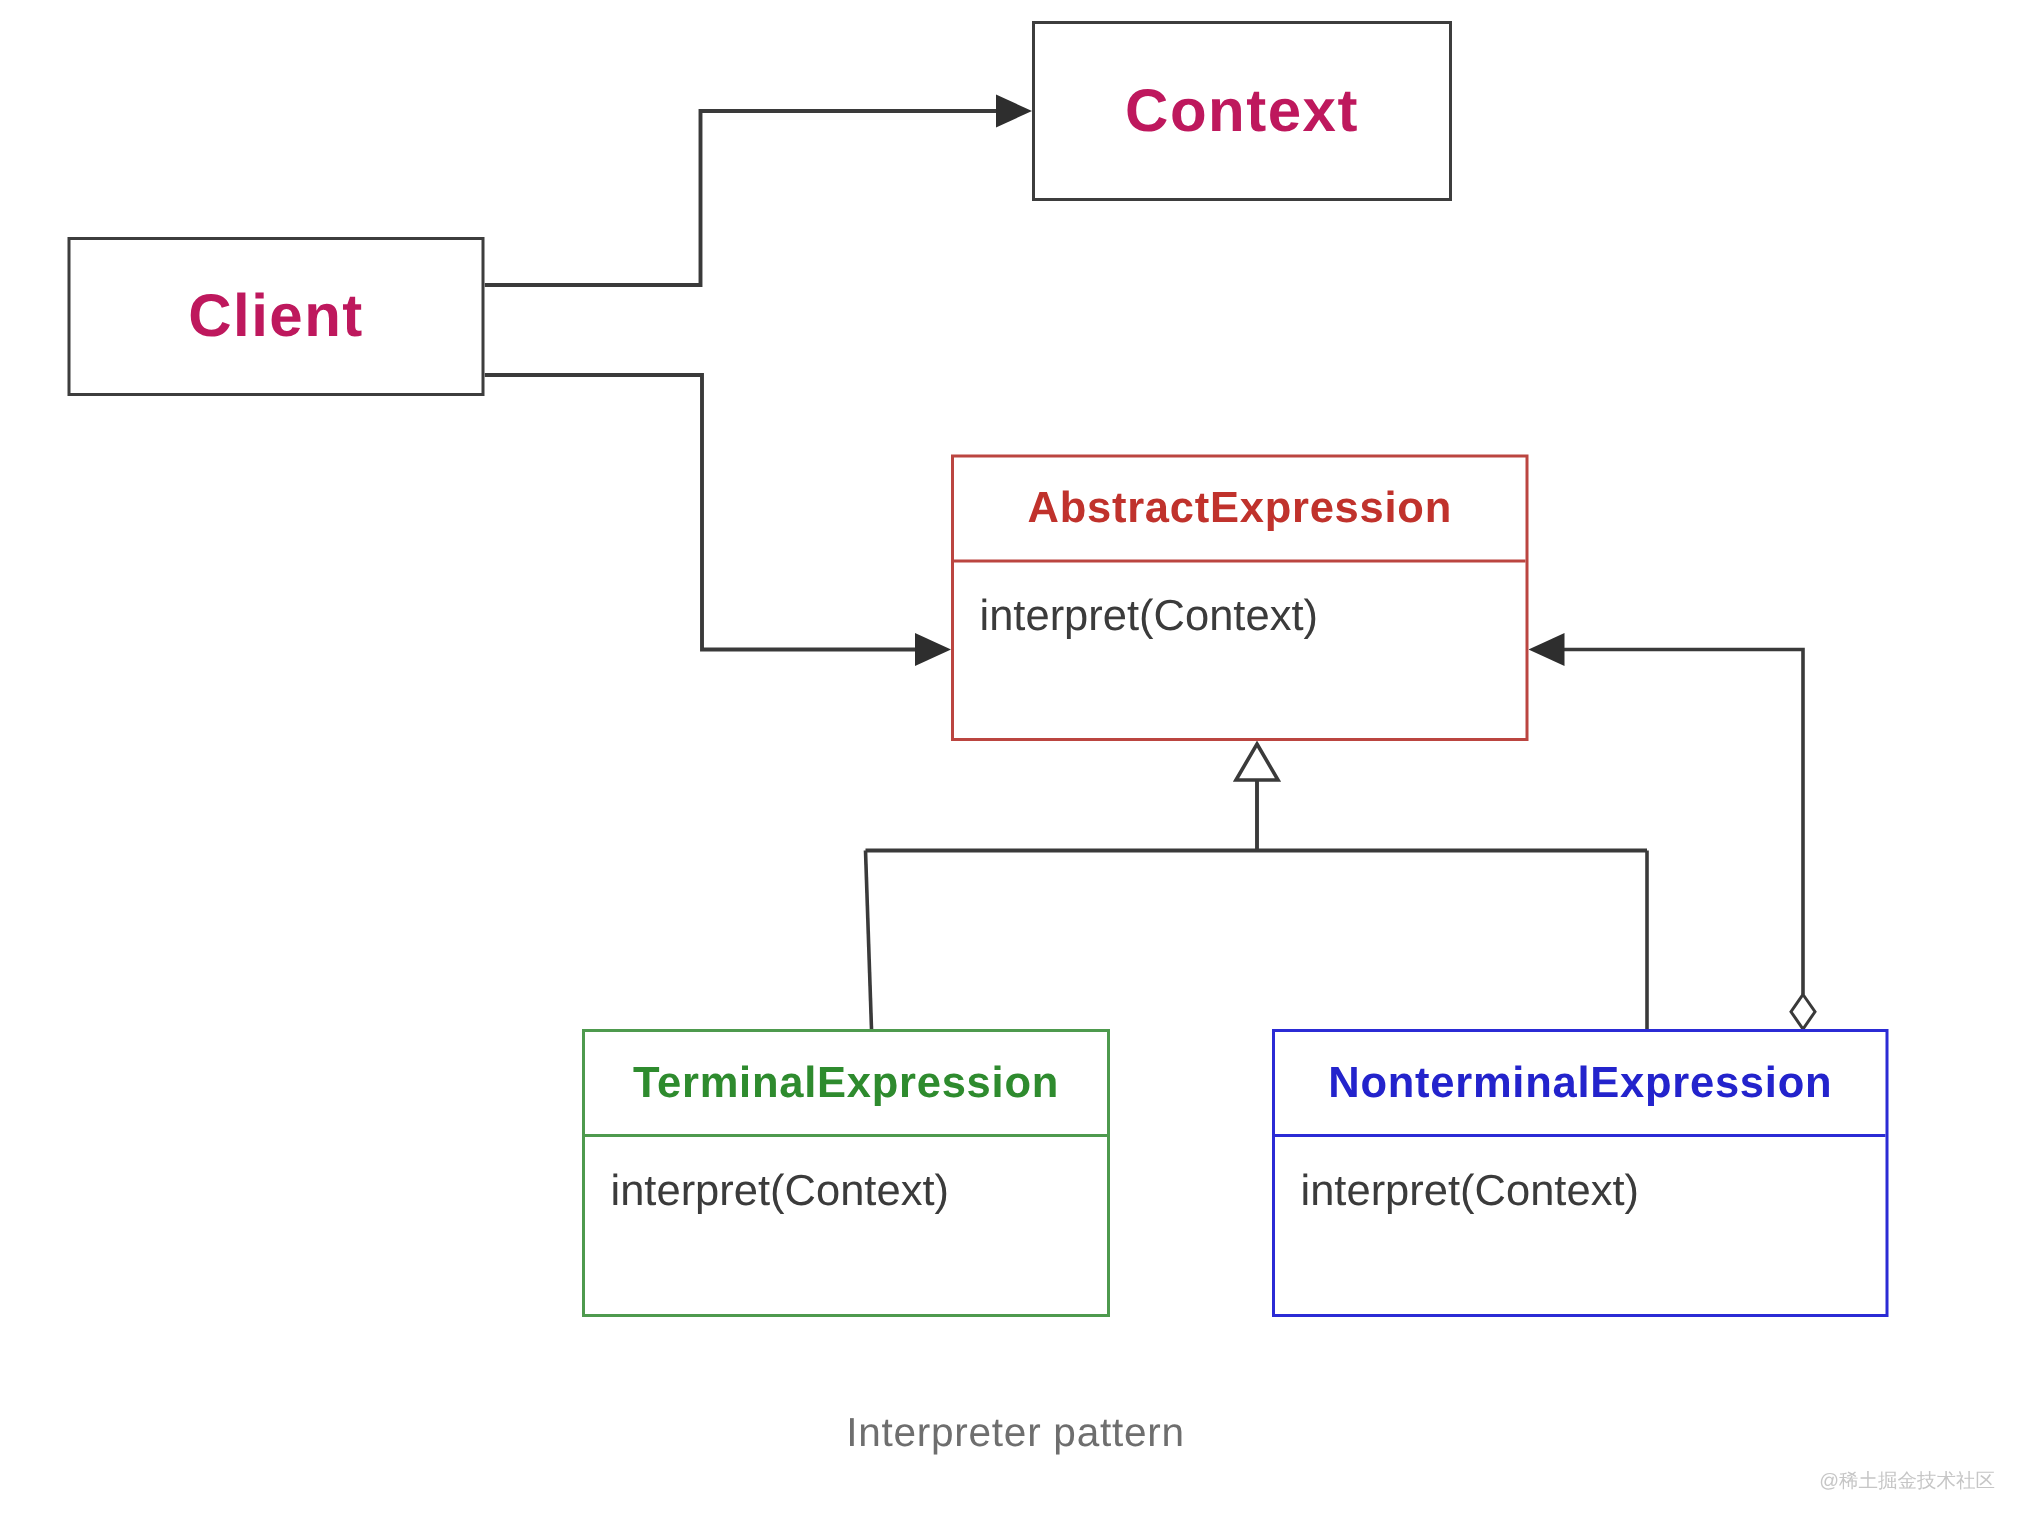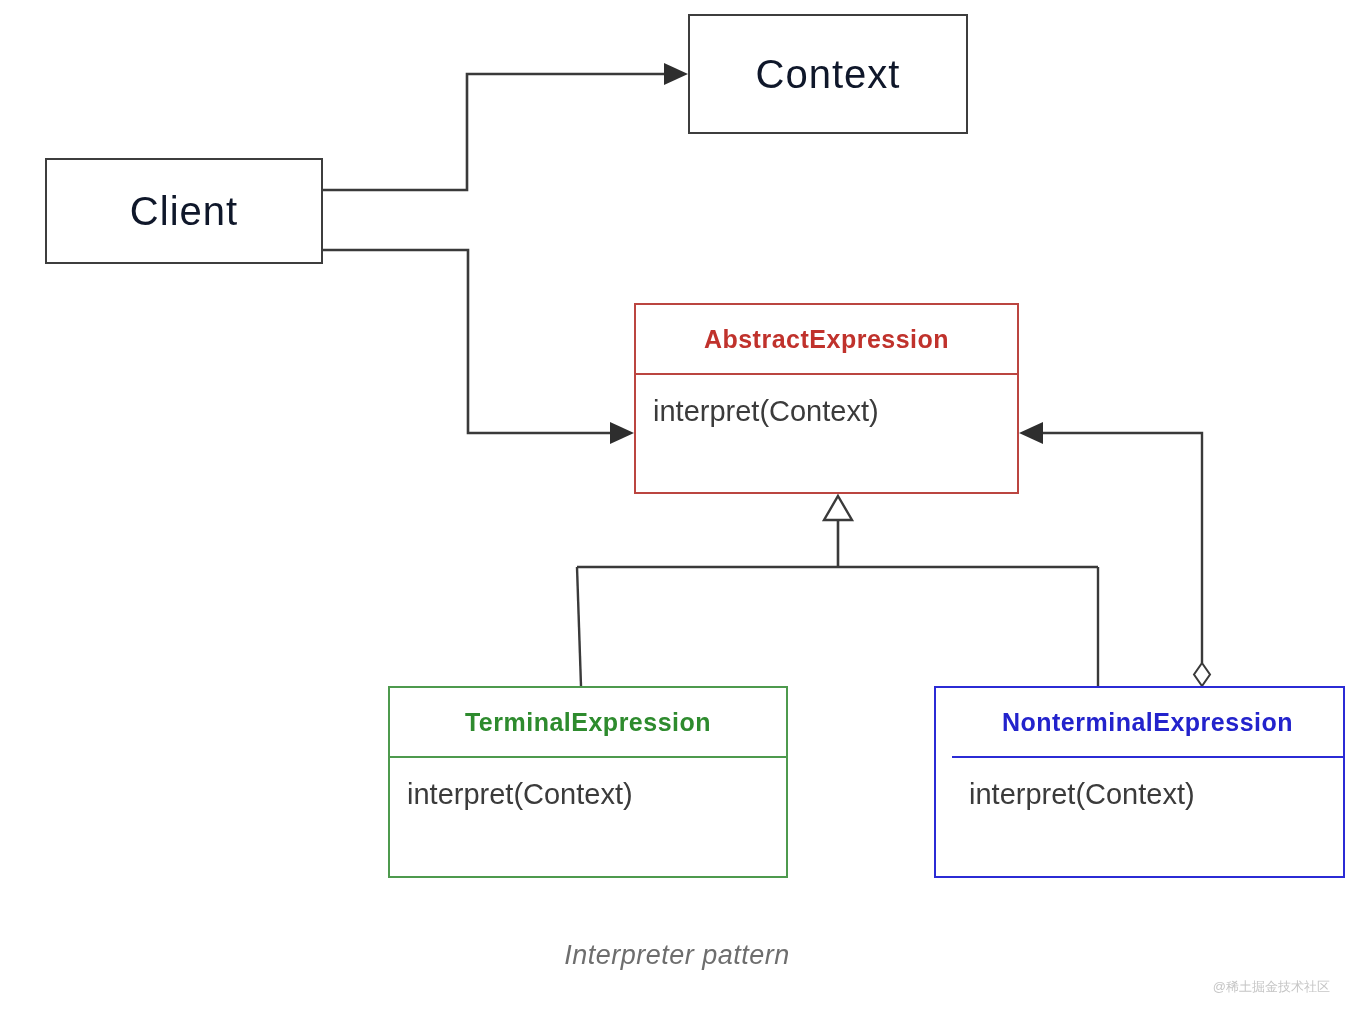--- a/index.html
+++ b/index.html
@@ -19,70 +19,69 @@
     position: absolute; left: 0; top: 0;
     width: 1354px; height: 1026px;
     pointer-events: none;
   }
   .simple-box {
     position: absolute;
     background: #ffffff;
     border: 2px solid #3d3d3d;
     display: flex; align-items: center; justify-content: center;
     font-size: 40px;
-    color: #0f172a;
+    color: #be185d;
     letter-spacing: 1px;
+    font-weight: bold;
   }
   .box-client  { left: 45px;  top: 158px; width: 278px; height: 106px; }
   .box-context { left: 688px; top: 14px;  width: 280px; height: 120px; }
 
   .uml-class {
     position: absolute;
     background: #ffffff;
     border: 2px solid;
   }
   .uml-class .uml-title {
     height: 70px;
     display: flex; align-items: center; justify-content: center;
     font-weight: bold;
-    font-size: 25px;
+    font-size: 29px;
     border-bottom: 2px solid;
     border-color: inherit;
     letter-spacing: 0.5px;
   }
   .uml-class .uml-method {
     padding: 20px 0 0 17px;
     font-size: 29px;
     color: #3b3b3b;
   }
   .box-abstract {
     left: 634px; top: 303px; width: 385px; height: 191px;
     border-color: #bb4540;
   }
   .box-abstract .uml-title { color: #c0322c; }
   .box-terminal {
-    left: 388px; top: 686px; width: 400px; height: 192px;
+    left: 388px; top: 686px; width: 352px; height: 192px;
     border-color: #4e9a4e;
   }
   .box-terminal .uml-title { color: #2e8b2e; }
   .box-nonterminal {
-    left: 934px; top: 686px; width: 411px; height: 192px;
+    left: 848px; top: 686px; width: 411px; height: 192px;
     border-color: #2b2bd5;
-    padding-left: 16px;
   }
   .box-nonterminal .uml-title { color: #2323cc; }
 
   .caption {
     position: absolute;
     left: 0; top: 940px; width: 1354px;
     text-align: center;
     font-size: 27px;
     color: #6e6e6e;
     letter-spacing: 0.5px;
-    font-style: italic;
   }
   .watermark {
     position: absolute;
     right: 24px; top: 978px;
     font-size: 13px;
     color: #c6c6c6;
   }
 </style>
 </head>
 <body>

